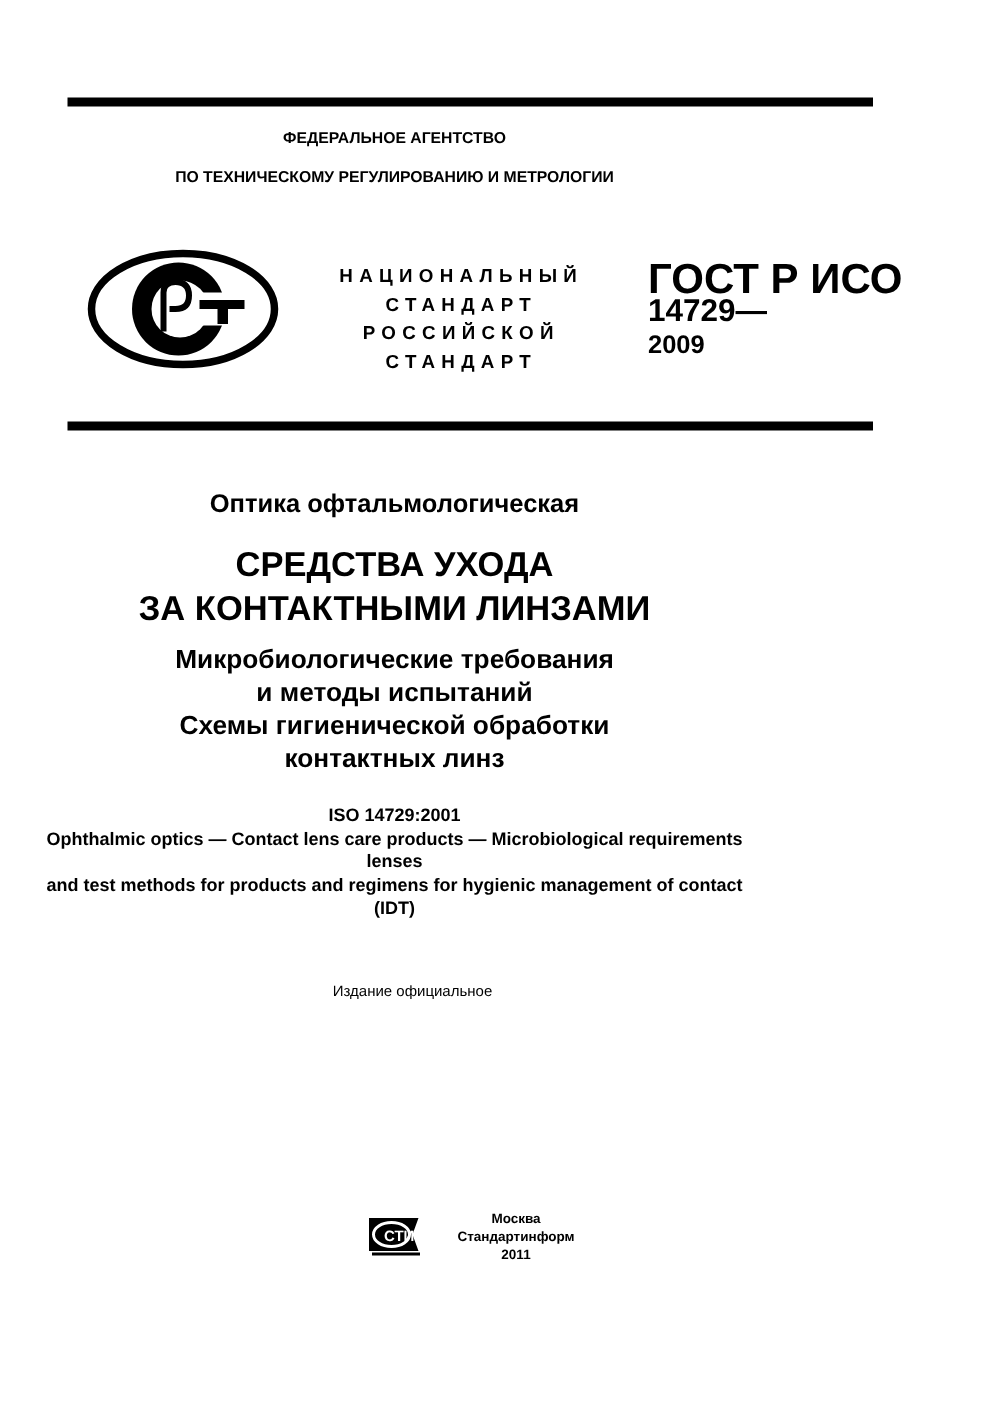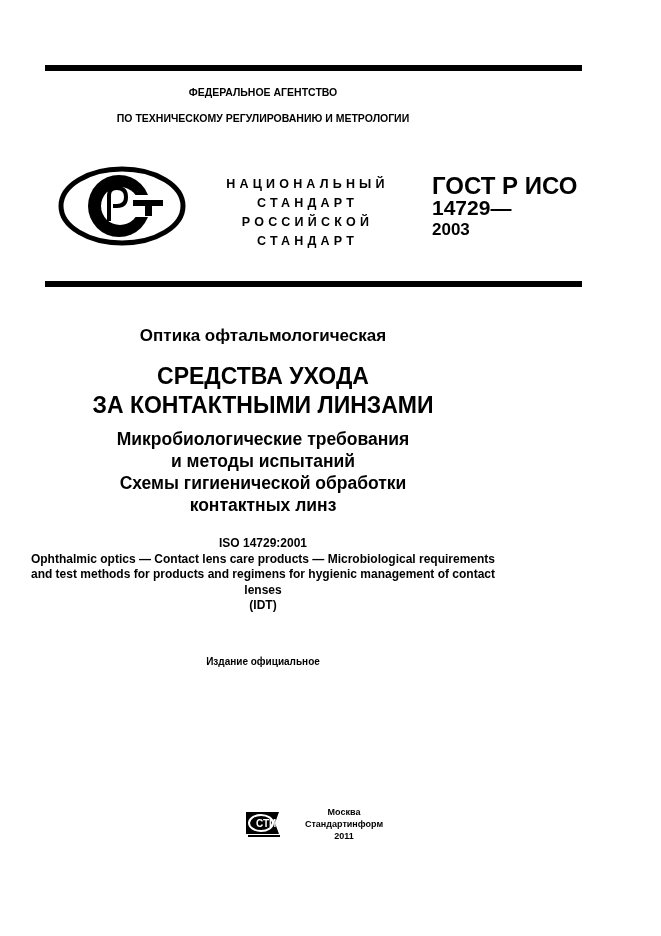--- a/index.html
+++ b/index.html
@@ -5,28 +5,28 @@
   html, body { margin: 0; padding: 0; background: #ffffff; }
   body { width: 661px; height: 936px; position: relative; overflow: hidden;
          font-family: "Liberation Sans", sans-serif; color: #000; }
   .abs { position: absolute; }
   .rule { position: absolute; left: 45px; width: 537px; height: 6px; background: #000; }
   .center { left: 0; width: 526px; text-align: center; }
   .agency { font-weight: bold; font-size: 10.5px; }
   .natstd { left: 200px; width: 215px; text-align: center; font-weight: bold;
             font-size: 12.5px; letter-spacing: 4.2px; line-height: 19px; }
   .gost { left: 432px; font-weight: bold; line-height: 22px; }
-  .gost .l1 { font-size: 24px; }
+  .gost .l1 { font-size: 28px; }
   .gost .l2 { font-size: 21px; }
   .gost .l3 { font-size: 17px; }
   .subtitle { font-weight: bold; font-size: 17px; }
   .maintitle { font-weight: bold; font-size: 23px; line-height: 29px; }
   .subtitle2 { font-weight: bold; font-size: 17.5px; line-height: 22px; }
   .iso { font-weight: bold; font-size: 12px; line-height: 15.5px; }
-  .edition { font-weight: bold; font-size: 10px; }
+  .edition { font-weight: normal; font-size: 10px; margin-left: 12px; }
   .pub { left: 288px; width: 112px; text-align: center; font-weight: bold; font-size: 9px; line-height: 12px; }
 </style>
 </head>
 <body>
 
 <div class="rule" style="top:65px;"></div>
 
 <div class="abs center agency" style="top:86px;">ФЕДЕРАЛЬНОЕ АГЕНТСТВО</div>
 <div class="abs center agency" style="top:112px;">ПО ТЕХНИЧЕСКОМУ РЕГУЛИРОВАНИЮ И МЕТРОЛОГИИ</div>
 
@@ -45,21 +45,21 @@
 <div class="abs natstd" style="top:175px;">
   <div>НАЦИОНАЛЬНЫЙ</div>
   <div>СТАНДАРТ</div>
   <div>РОССИЙСКОЙ</div>
   <div>СТАНДАРТ</div>
 </div>
 
 <div class="abs gost" style="top:175px;">
   <div class="l1">ГОСТ Р ИСО</div>
   <div class="l2">14729—</div>
-  <div class="l3">2003</div>
+  <div class="l3">2009</div>
 </div>
 
 <div class="rule" style="top:281px;"></div>
 
 <div class="abs center subtitle" style="top:326px;">Оптика офтальмологическая</div>
 
 <div class="abs center maintitle" style="top:362px;">
   <div>СРЕДСТВА  УХОДА</div>
   <div>ЗА  КОНТАКТНЫМИ ЛИНЗАМИ</div>
 </div>
@@ -67,22 +67,22 @@
 <div class="abs center subtitle2" style="top:428px;">
   <div>Микробиологические требования</div>
   <div>и методы испытаний</div>
   <div>Схемы гигиенической обработки</div>
   <div>контактных линз</div>
 </div>
 
 <div class="abs center iso" style="top:536px;">
   <div>ISO 14729:2001</div>
   <div>Ophthalmic optics — Contact lens care products — Microbiological requirements</div>
+  <div>lenses</div>
   <div>and test methods for products and regimens for hygienic management of contact</div>
-  <div>lenses</div>
   <div>(IDT)</div>
 </div>
 
 <div class="abs center edition" style="top:656px;">Издание официальное</div>
 
 <div class="abs" style="left:245px; top:808px; width:38px; height:30px;">
   <svg width="38" height="30" viewBox="0 0 38 30">
     <path d="M1 4 L34 4 L30 15 L34 26 L1 26 Z" fill="#000"></path>
     <path d="M3 27 L35 27 L35 29 L3 29 Z" fill="#000"></path>
     <ellipse cx="16" cy="15" rx="12" ry="8" fill="none" stroke="#fff" stroke-width="2"></ellipse>

